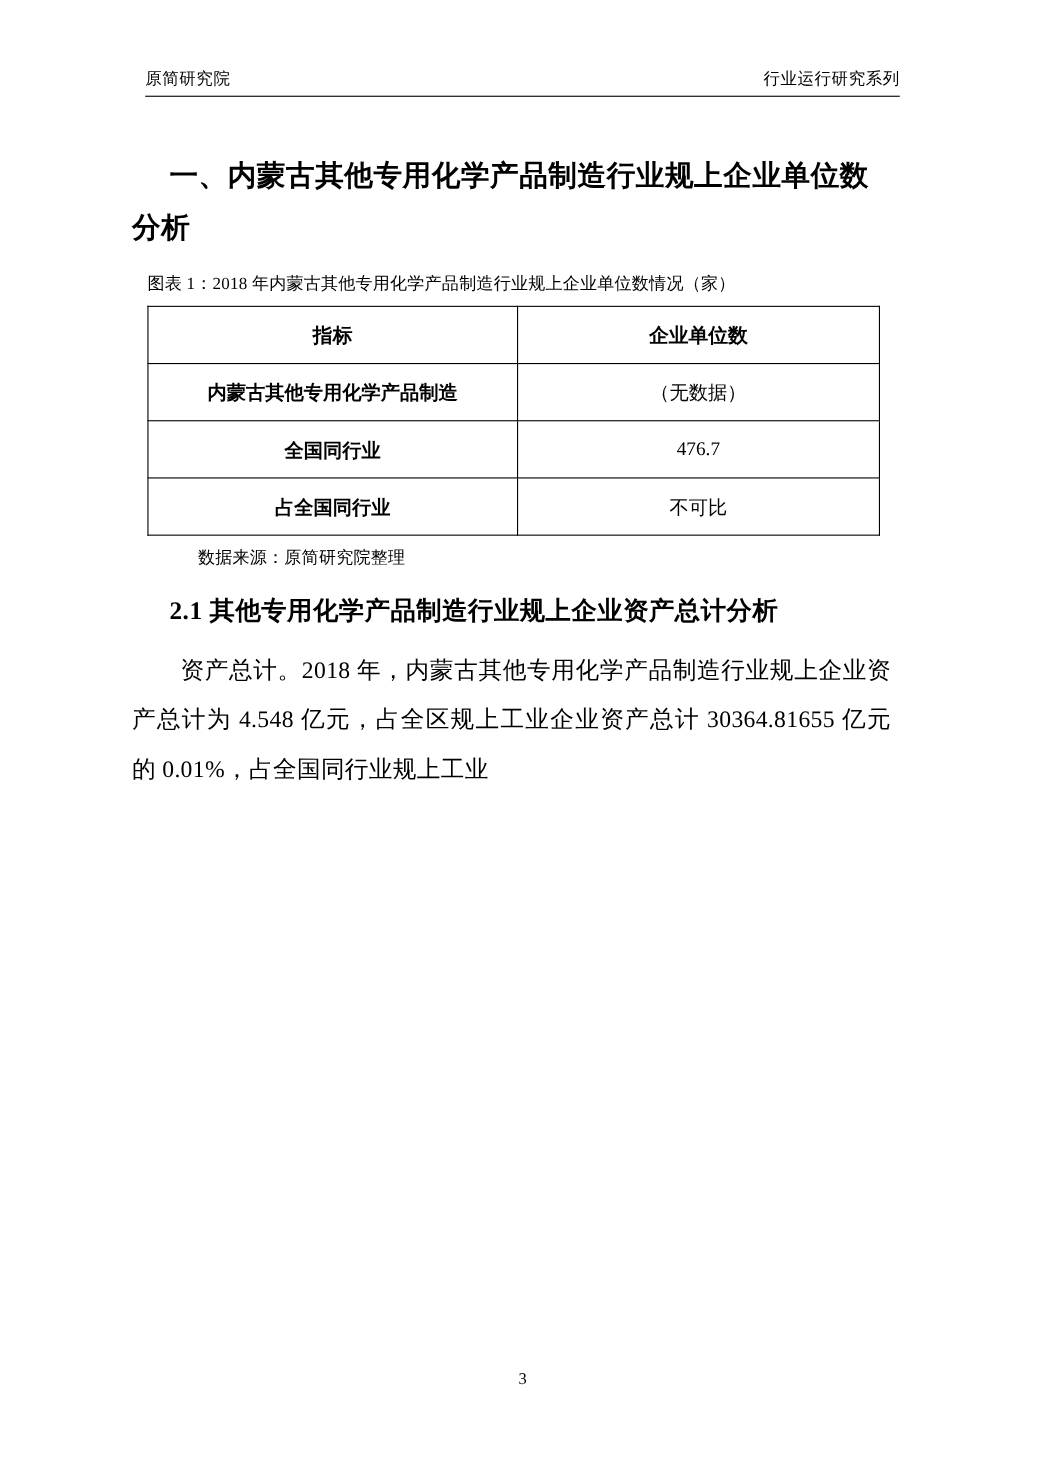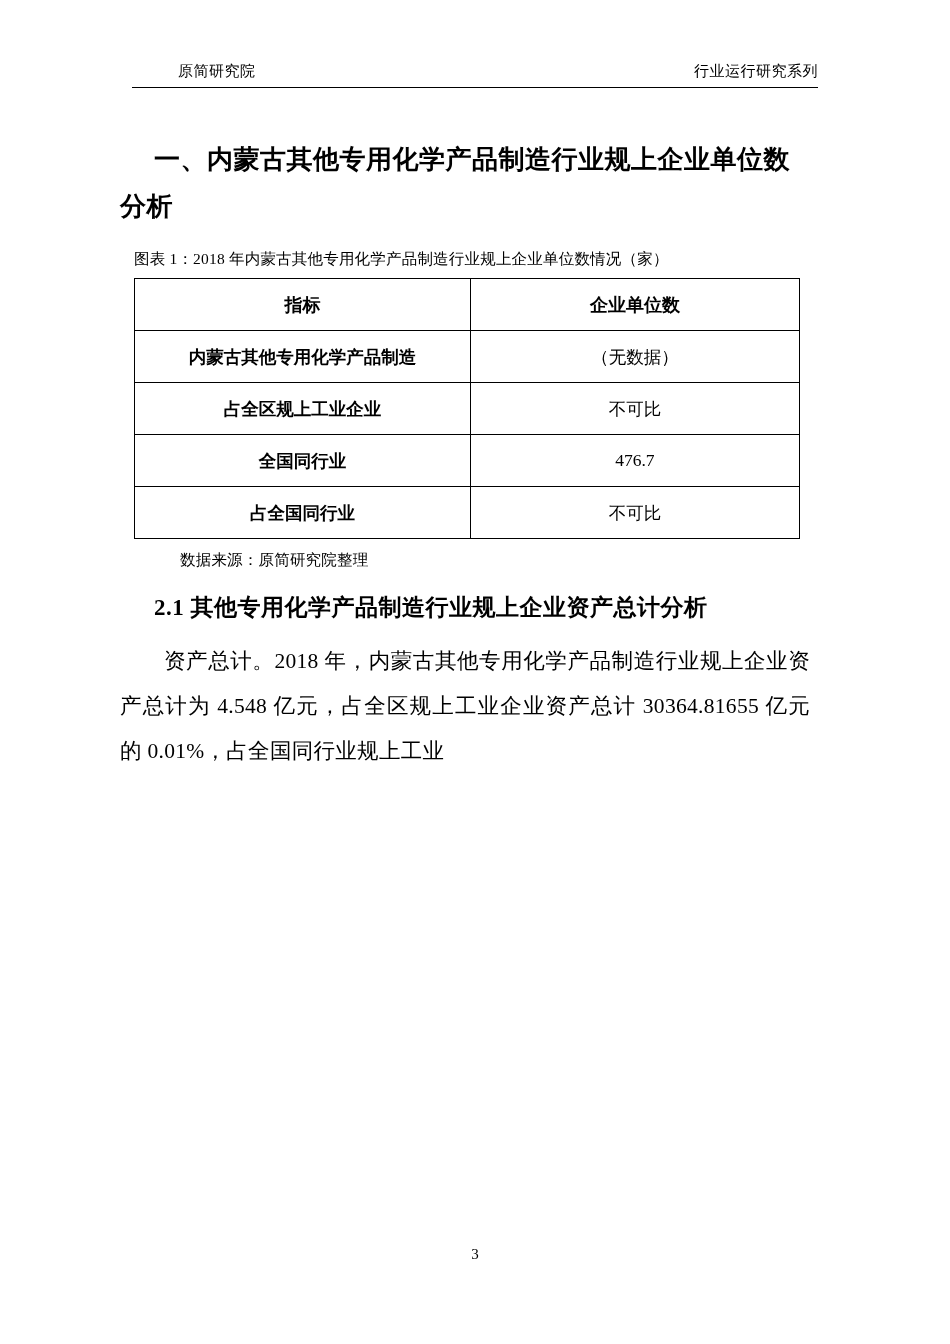--- a/index.html
+++ b/index.html
@@ -31,21 +31,20 @@
     display: flex;
     justify-content: space-between;
     align-items: flex-end;
     font-size: 15px;
     letter-spacing: 0.5px;
     padding-bottom: 6px;
     border-bottom: 1px solid #000000;
   }
   .header .h-left, .header .h-right {
     white-space: nowrap;
-    margin-left: 46px;
   }
   
   .content {
     position: absolute;
     left: 120px;
     top: 118px;
     width: 690px;
   }
   h1.sec-title {
     font-size: 26px;
@@ -145,24 +144,20 @@
           <th>指标</th>
           <th>企业单位数</th>
         </tr>
       </thead>
       <tbody>
         <tr>
           <td class="label">内蒙古其他专用化学产品制造</td>
           <td>（无数据）</td>
         </tr>
         <tr>
-          <td class="label">占全区规上工业企业</td>
-          <td>不可比</td>
-        </tr>
-        <tr>
           <td class="label">全国同行业</td>
           <td>476.7</td>
         </tr>
         <tr>
           <td class="label">占全国同行业</td>
           <td>不可比</td>
         </tr>
       </tbody>
     </table>
 

